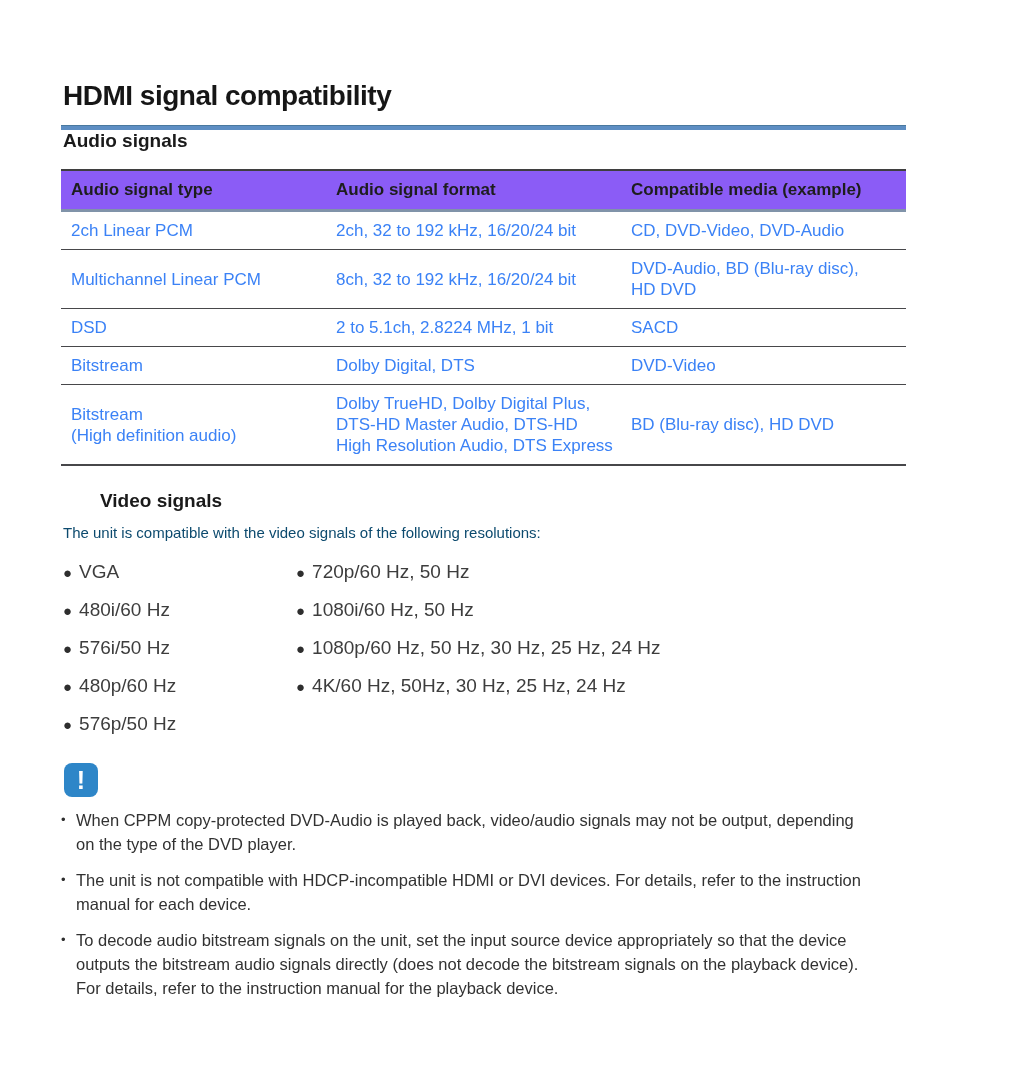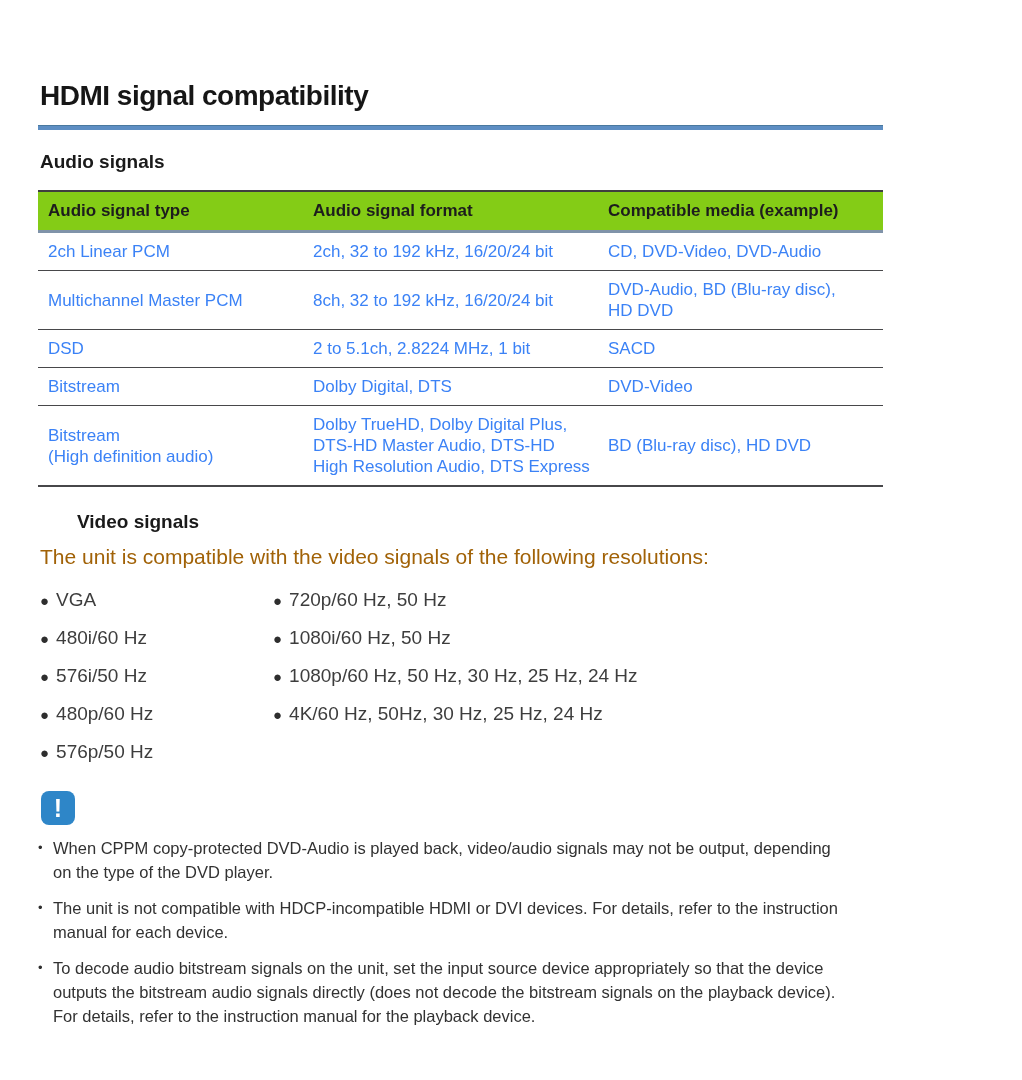--- a/index.html
+++ b/index.html
@@ -2,60 +2,60 @@
 <html><head>
 <meta charset="utf-8">
 <style>
   * { margin:0; padding:0; box-sizing:border-box; }
   html,body { background:#ffffff; }
   body {
     width:1022px; height:1080px; overflow:hidden; position:relative;
     font-family:"Liberation Sans","DejaVu Sans",sans-serif;
     color:#3c3c3c; -webkit-font-smoothing:antialiased;
   }
-  .doc { padding-left:38px; padding-right:27px; }
+  .doc { padding-left:61px; padding-right:27px; }
 
   .page-title {
     margin-top:80px; margin-left:2px;
     font-size:28px; font-weight:bold; letter-spacing:-0.5px; color:#161616;
   }
   .title-rule {
     margin-top:13px; width:845px; height:5px;
     background:#5d8ec3; border-top:1px solid #49799f;
   }
 
   .section-heading {
     margin-left:2px; font-size:19px; font-weight:bold; color:#1a1a1a;
   }
-  .audio-heading { margin-top:21px; }
+  .audio-heading { }
   .video-heading { margin-top:24px;margin-left:39px; }
 
   table.sig-table {
     margin-top:17px; width:845px;
     border-collapse:collapse; table-layout:fixed;
   }
   table.sig-table col.c1 { width:265px; }
   table.sig-table col.c2 { width:295px; }
   table.sig-table col.c3 { width:285px; }
   table.sig-table th {
-    background:#84cc16; text-align:left;
+    background:#8b5cf6; text-align:left;
     font-size:17px; font-weight:bold; color:#1d1d1d;
     padding:9px 4px 9px 10px;
     border-top:2px solid #3f3f3f;
     border-bottom:3px solid #8093a9;
   }
   table.sig-table td {
     font-size:17px; color:#3b82f6; vertical-align:middle;
     padding:8px 4px 8px 10px; line-height:21px;
     border-bottom:1px solid #47474a;
     white-space:pre-line;
   }
   table.sig-table tr:last-child td { border-bottom:2px solid #47474a; }
 
-  .intro-line { margin-top:12px; margin-left:2px; font-size:21px; color:#a16207; }
+  .intro-line { margin-top:12px; margin-left:2px; font-size:15px; color:#0c4a6e; }
 
   .res-columns { display:flex; margin-top:12px; margin-left:2px; }
   .res-col { list-style:none; }
   .res-col.left { width:233px; }
   .res-item { height:38px; display:flex; align-items:center; font-size:19px; color:#3d3d3d; }
   .res-item .bullet { font-size:15px; margin-right:7px; color:#2e2e2e; }
 
   .alert-badge {
     margin-top:20px; margin-left:3px;
     width:34px; height:34px; border-radius:8px;
@@ -100,21 +100,21 @@
         <th>Compatible media (example)</th>
       </tr>
     </thead>
     <tbody>
       <tr>
         <td>2ch Linear PCM</td>
         <td>2ch, 32 to 192 kHz, 16/20/24 bit</td>
         <td>CD, DVD-Video, DVD-Audio</td>
       </tr>
       <tr>
-        <td>Multichannel Master PCM</td>
+        <td>Multichannel Linear PCM</td>
         <td>8ch, 32 to 192 kHz, 16/20/24 bit</td>
         <td>DVD-Audio, BD (Blu-ray disc),
 HD DVD</td>
       </tr>
       <tr>
         <td>DSD</td>
         <td>2 to 5.1ch, 2.8224 MHz, 1 bit</td>
         <td>SACD</td>
       </tr>
       <tr>

